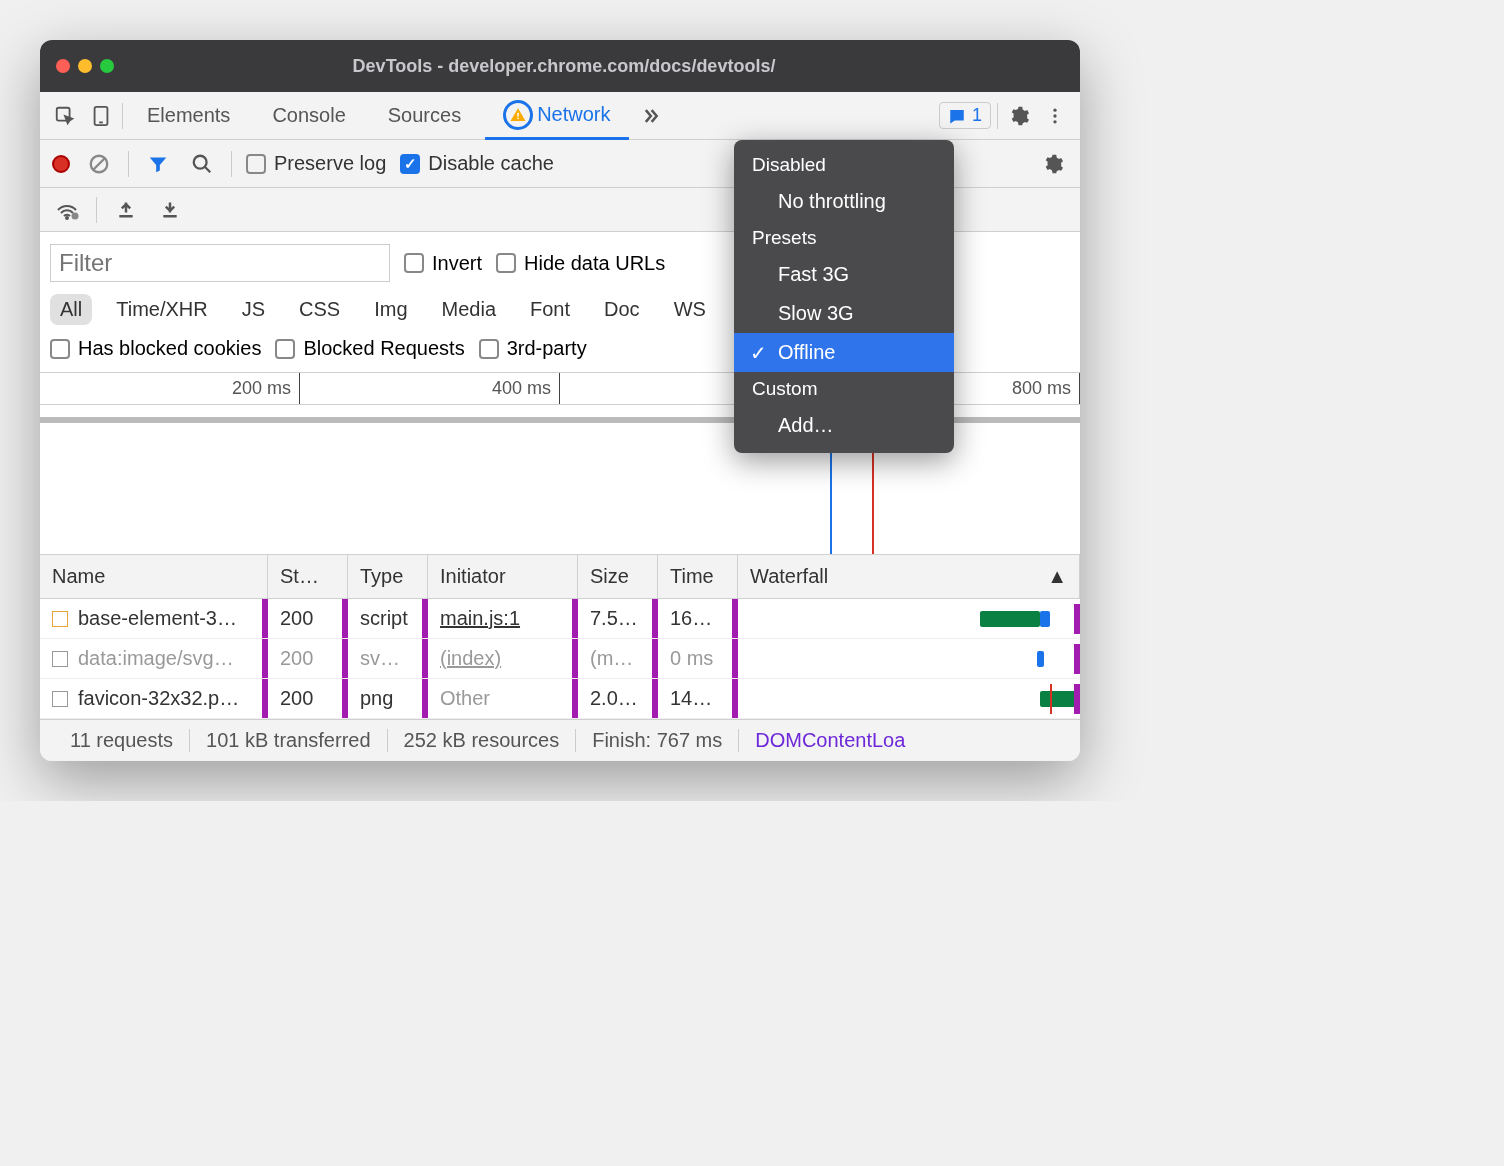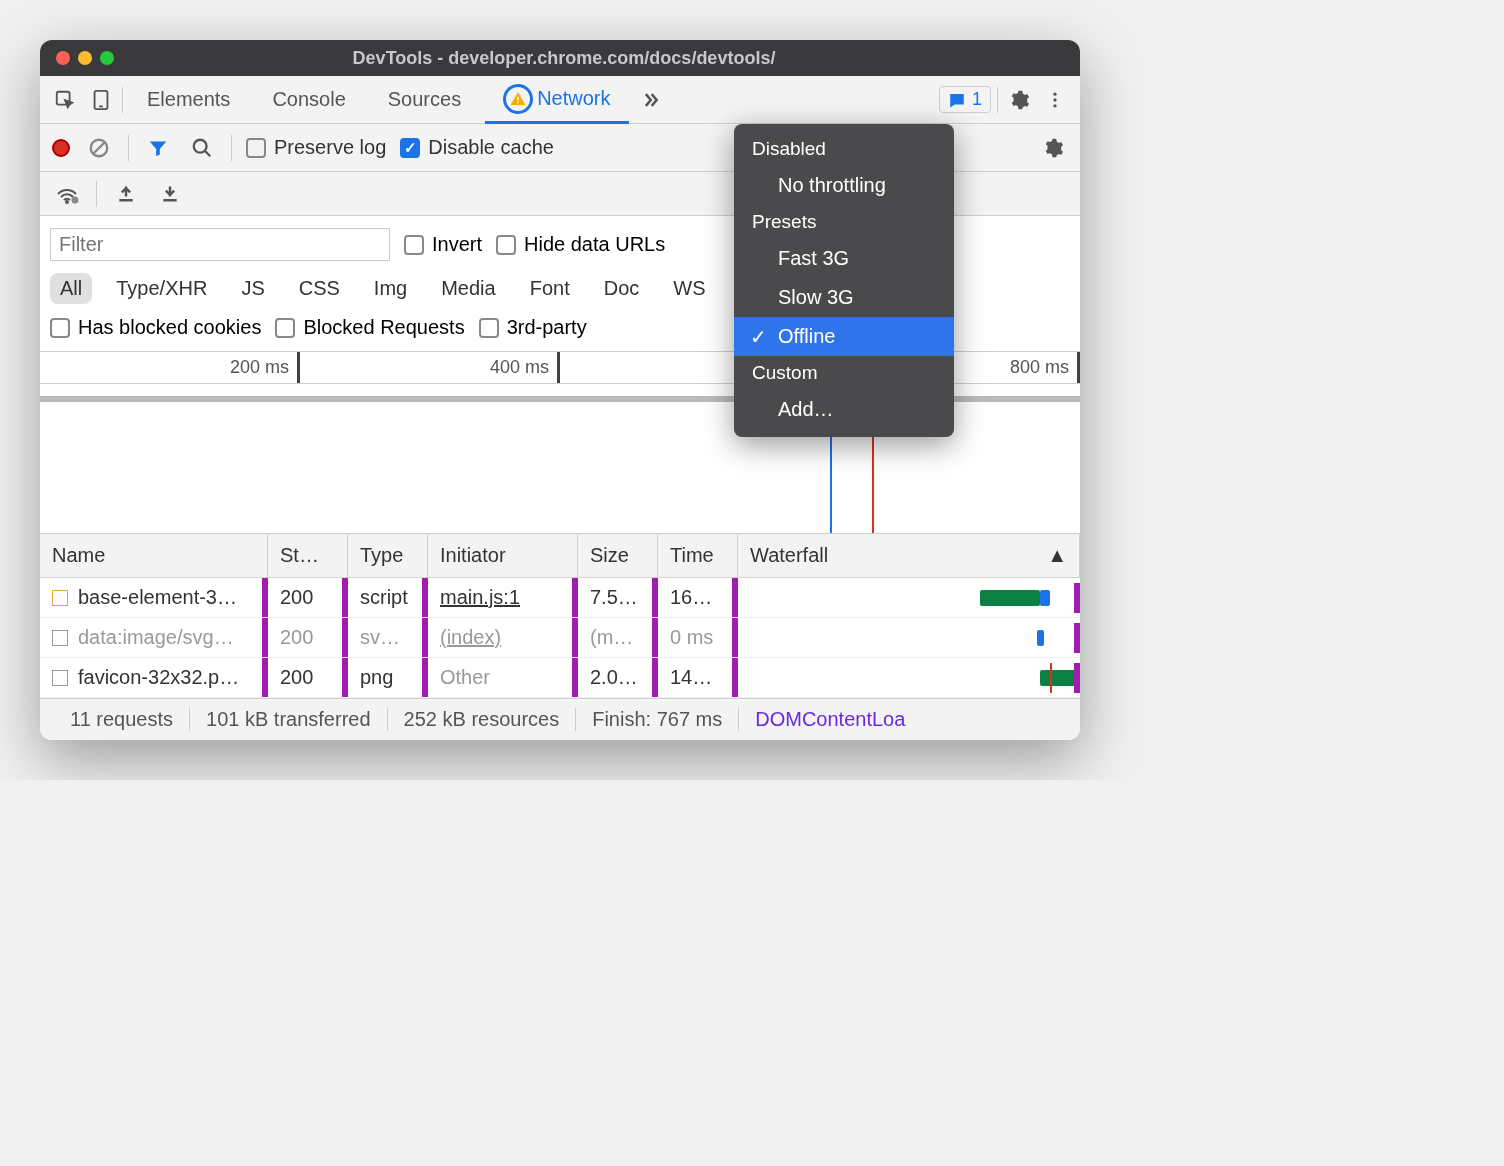--- a/index.html
+++ b/index.html
@@ -1,18 +1,18 @@
 <!DOCTYPE html>
 <html><head>
 <meta charset="utf-8">
 <style>
 * { box-sizing: border-box; margin: 0; padding: 0; }
 body { font-family: -apple-system, BlinkMacSystemFont, "Segoe UI", Helvetica, Arial, sans-serif; background: #f0f0f0; padding: 40px; }
 .window { width: 1040px; border-radius: 12px; overflow: visible; background: #fff; box-shadow: 0 20px 60px rgba(0,0,0,0.35); position: relative; }
-.titlebar { background: #3a3a3c; height: 36px; display: flex; align-items: center; padding: 0 16px; border-radius: 12px 12px 0 0; }
+.titlebar { background: #3a3a3c; height: 52px; display: flex; align-items: center; padding: 0 16px; border-radius: 12px 12px 0 0; }
 .dots { display: flex; gap: 8px; }
 .dot { width: 14px; height: 14px; border-radius: 50%; }
 .dot.red { background: #ff5f56; }
 .dot.yellow { background: #ffbd2e; }
 .dot.green { background: #27c93f; }
 .title { flex: 1; text-align: center; color: #c8c8cc; font-size: 18px; font-weight: 600; margin-left: -50px; }
 
 .tabbar { display: flex; align-items: center; height: 48px; border-bottom: 1px solid #d0d0d0; background: #f3f3f3; padding: 0 10px; gap: 6px; }
 .icon-btn { width: 30px; height: 30px; display: flex; align-items: center; justify-content: center; color: #555; cursor: pointer; border-radius: 3px; }
 .tab { padding: 0 18px; height: 48px; display: flex; align-items: center; color: #555; font-size: 20px; cursor: pointer; gap: 4px; }
@@ -24,26 +24,26 @@
 .toolbar { display: flex; align-items: center; height: 48px; padding: 0 12px; gap: 14px; border-bottom: 1px solid #d0d0d0; background: #f3f3f3; font-size: 20px; color: #333; position: relative; }
 .toolbar2 { display: flex; align-items: center; height: 44px; padding: 0 12px; gap: 14px; border-bottom: 1px solid #d0d0d0; background: #f3f3f3; }
 .rec { width: 18px; height: 18px; border-radius: 50%; background: #d93025; border: 2px solid #a00; }
 .divider { width: 1px; height: 26px; background: #ccc; }
 .chk { display: flex; align-items: center; gap: 8px; font-size: 20px; }
 .chk-box { width: 20px; height: 20px; border: 2px solid #888; border-radius: 4px; display: flex; align-items: center; justify-content: center; }
 .chk-box.checked { background: #1a73e8; border-color: #1a73e8; color: #fff; font-size: 15px; font-weight: bold; }
 
 .filterbar { padding: 6px 10px; border-bottom: 1px solid #d0d0d0; background: #fff; font-size: 20px; }
 .filter-row { display: flex; align-items: center; gap: 14px; padding: 6px 0; flex-wrap: wrap; }
-.filter-input { border: 1px solid #ccc; padding: 4px 8px; width: 340px; font-size: 20px; color: #888; outline: none; }
+.filter-input { border: 1px solid #ccc; padding: 4px 8px; width: 340px; font-size: 24px; color: #888; outline: none; }
 .pill { padding: 4px 10px; border-radius: 8px; cursor: pointer; color: #333; }
 .pill.active { background: #e0e0e0; }
 
 .timeline-hdr { display: flex; height: 32px; border-bottom: 1px solid #d0d0d0; background: #fff; font-size: 18px; color: #555; }
-.timeline-hdr > div { flex: 1; text-align: right; padding-right: 8px; border-right: 3px solid #404040; display: flex; align-items: center; justify-content: flex-end; }
+.timeline-hdr > div { flex: 1; text-align: right; padding-right: 8px; border-right: 1px solid #404040; display: flex; align-items: center; justify-content: flex-end; }
 .timeline-body { height: 150px; background: #fff; border-bottom: 1px solid #d0d0d0; position: relative; }
 .timeline-track { position: absolute; top: 12px; left: 0; right: 0; height: 6px; background: #bbb; }
 .vl { position: absolute; top: 0; bottom: 0; width: 2px; }
 
 .table-hdr { display: flex; background: #f3f3f3; border-bottom: 1px solid #d0d0d0; font-size: 20px; color: #333; }
 .table-hdr > div { padding: 10px 12px; border-right: 1px solid #d0d0d0; white-space: nowrap; overflow: hidden; text-overflow: ellipsis; }
 .table-row { display: flex; border-bottom: 1px solid #eee; font-size: 20px; color: #333; align-items: center; min-height: 40px; }
 .table-row > div { padding: 8px 12px; border-right: 6px solid #a21caf; white-space: nowrap; overflow: hidden; text-overflow: ellipsis; display: flex; align-items: center; gap: 10px; }
 .col-name { width: 228px; }
 .col-st { width: 80px; }
@@ -220,21 +220,21 @@
           <span class="chk-box"></span>
           <span>Invert</span>
         </label>
       <label class="chk">
           <span class="chk-box"></span>
           <span>Hide data URLs</span>
         </label>
     </div>
     <div class="filter-row">
       <span class="pill active">All</span>
-      <span class="pill">Type/XHR</span>
+      <span class="pill">Time/XHR</span>
       <span class="pill">JS</span>
       <span class="pill">CSS</span>
       <span class="pill">Img</span>
       <span class="pill">Media</span>
       <span class="pill">Font</span>
       <span class="pill">Doc</span>
       <span class="pill">WS</span>
       <span class="pill">Wa</span>
     </div>
     <div class="filter-row">

